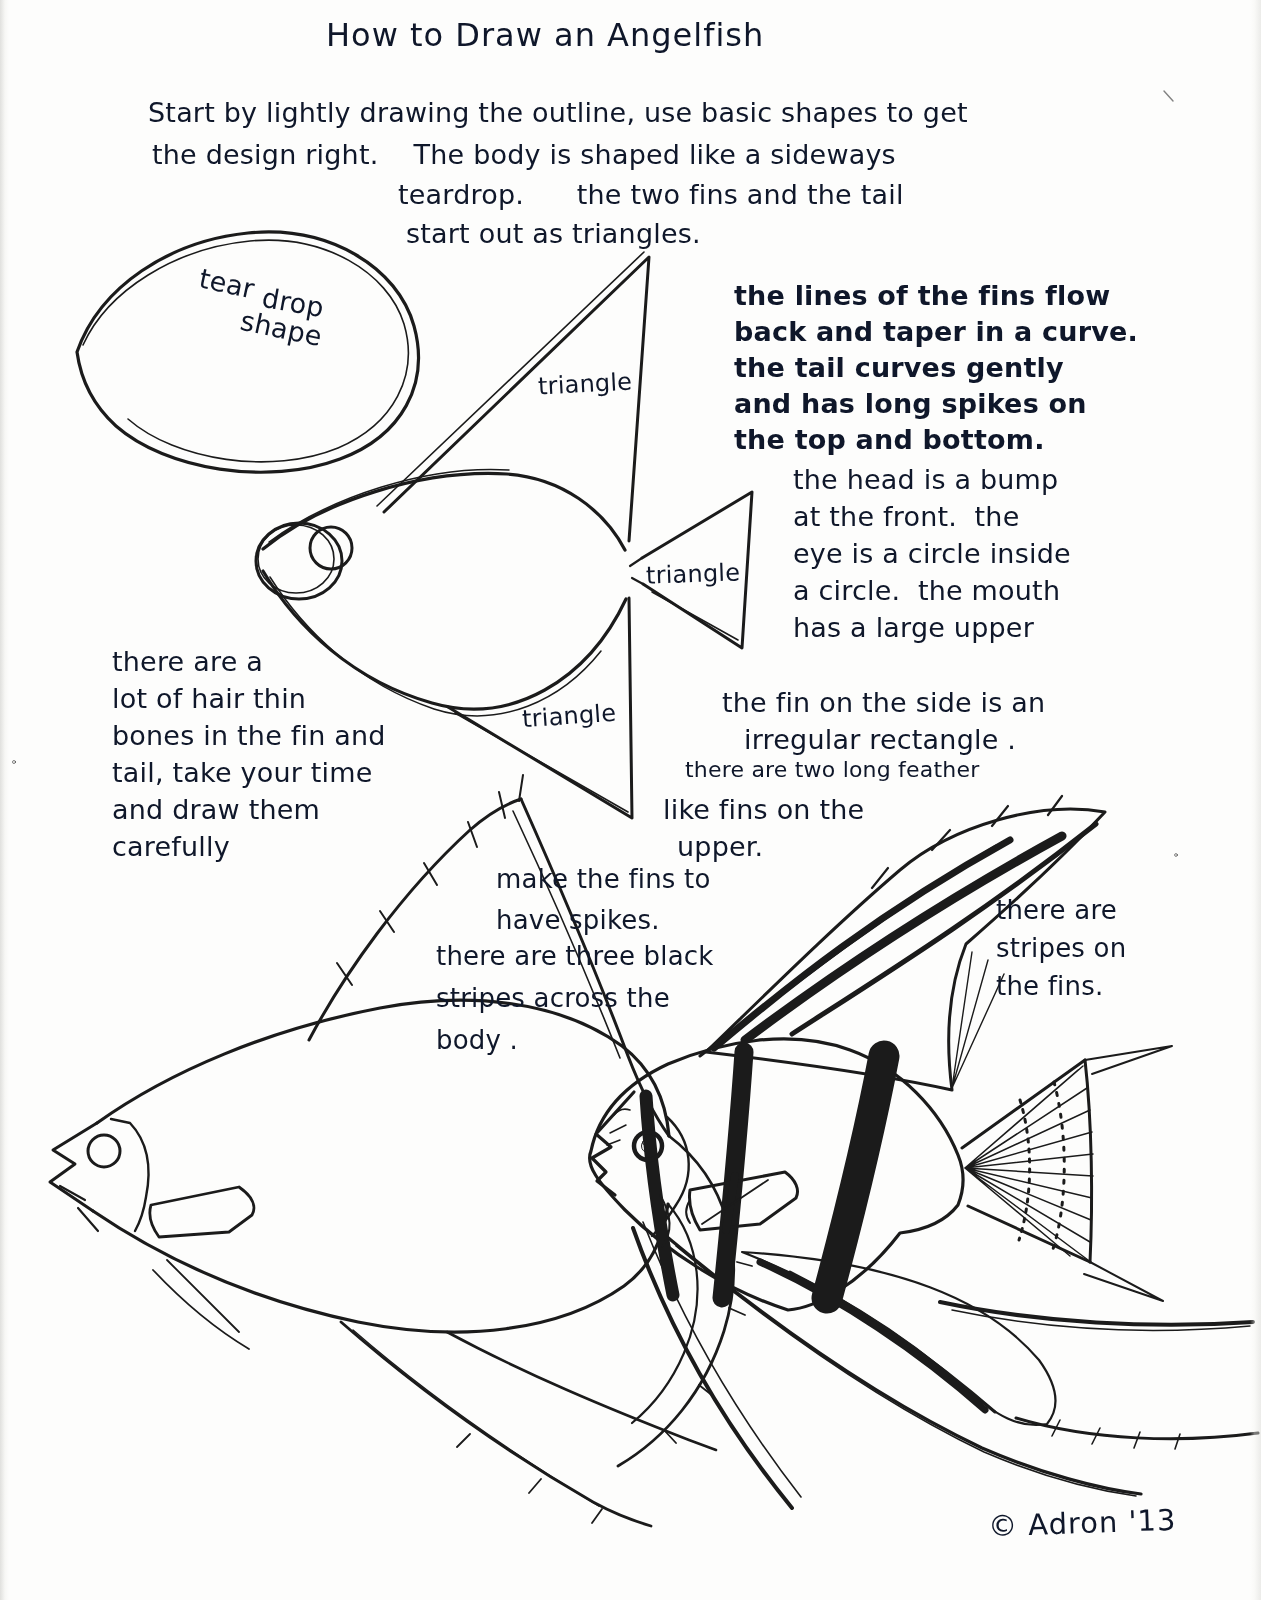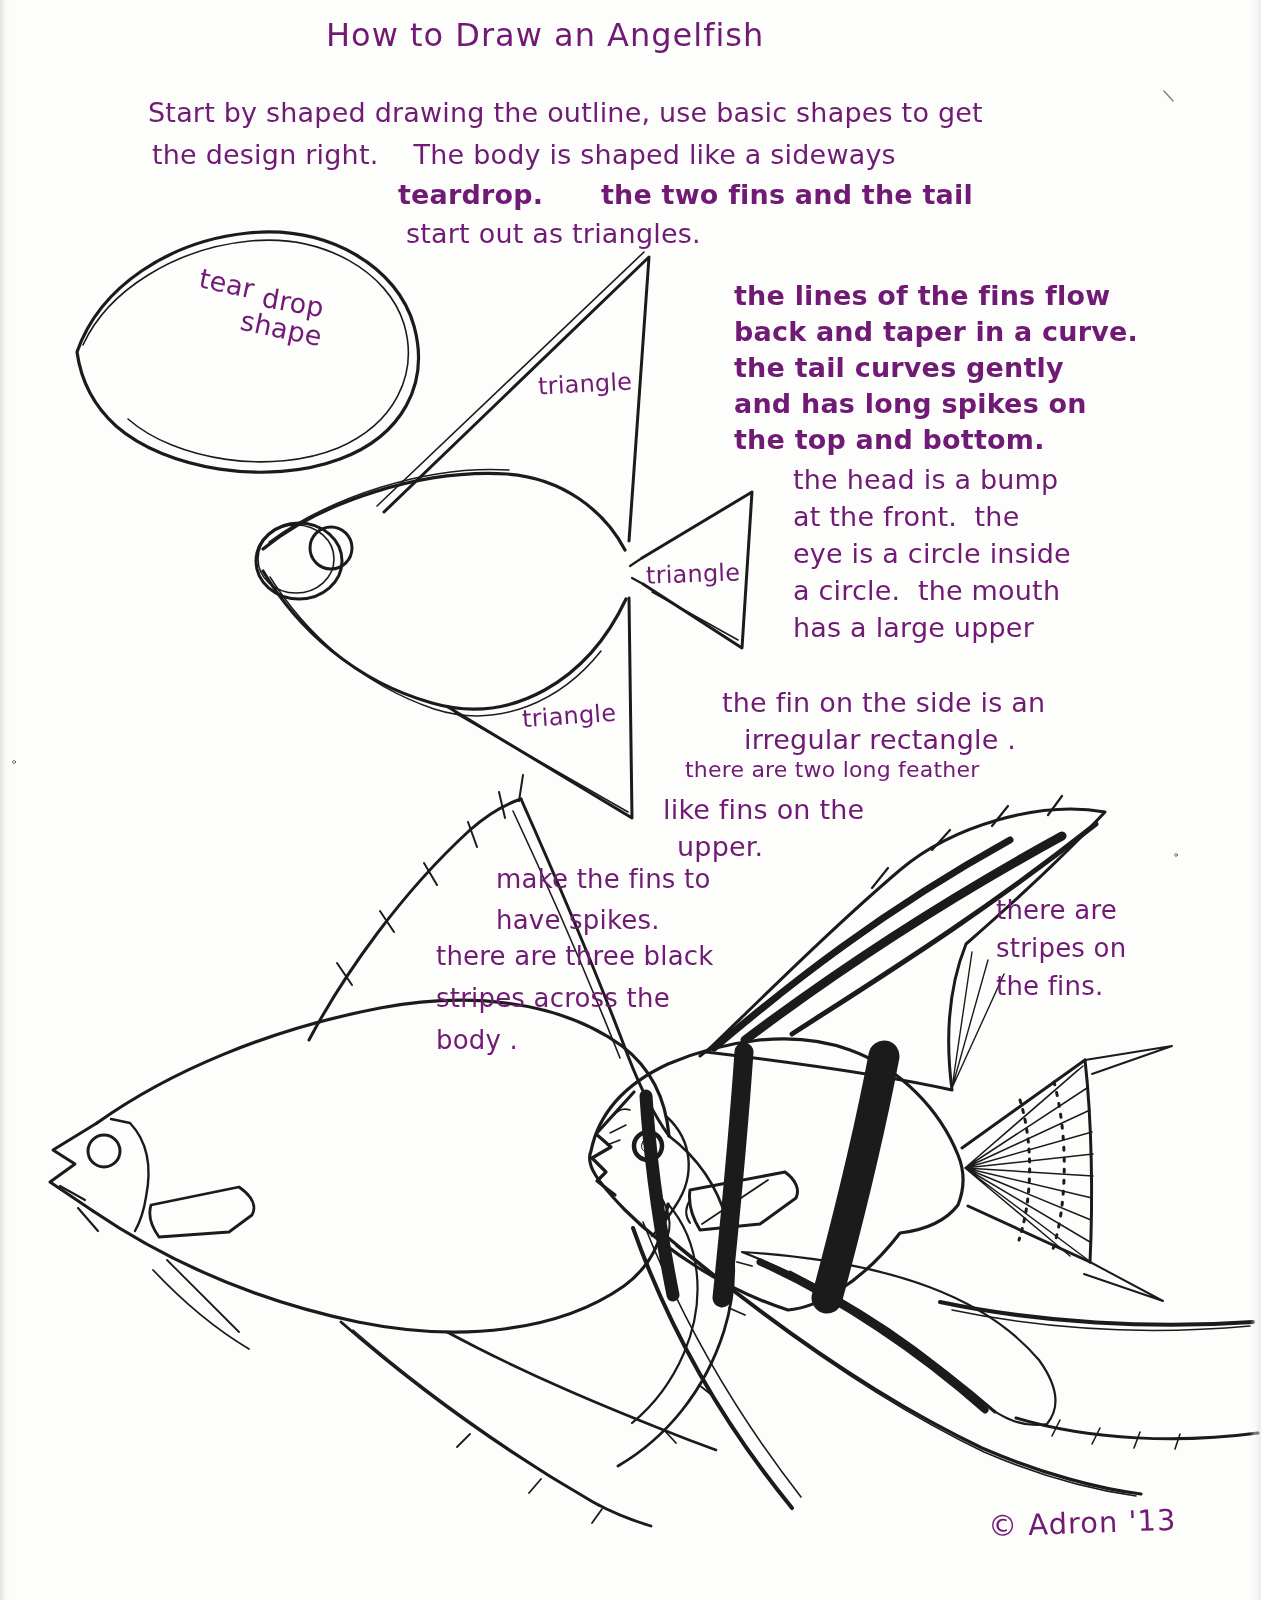--- a/index.html
+++ b/index.html
@@ -1,19 +1,19 @@
 <!DOCTYPE html>
 <html><head>
 <meta charset="utf-8">
 <style>
   html,body { margin:0; padding:0; background:#e8e8e6; }
   .page {
     position:relative; width:1261px; height:1600px; margin:0 auto;
     background:#fdfdfc; overflow:hidden;
-    font-family:"DejaVu Sans", sans-serif; color:#701a75;
+    font-family:"DejaVu Sans", sans-serif; color:#0f172a;
   }
   .art { position:absolute; left:0; top:0; z-index:1; pointer-events:none; }
   .art path, .art circle, .art ellipse {
     stroke:#1b1b1b; fill:none; stroke-linecap:round; stroke-linejoin:round;
   }
   .hw { position:absolute; z-index:2; white-space:pre-wrap; letter-spacing:0.2px; }
   .edge { position:absolute; top:0; height:100%; z-index:3; pointer-events:none; }
   .edge.left  { left:0;  width:9px;  background:linear-gradient(90deg,#c9c9c5,#f2f2ef 55%,rgba(255,255,255,0)); opacity:.55; }
   .edge.right { right:0; width:11px; background:linear-gradient(270deg,#d6d6d2,#f5f5f2 60%,rgba(255,255,255,0)); opacity:.45; }
 </style>
@@ -139,23 +139,23 @@
         <path d="M610 1133 L626 1125 M607 1145 L620 1140 M614 1115 C618 1110 624 1108 630 1110" stroke-width="1.5"></path>
         <circle cx="648" cy="1146" r="14" fill="#fdfdfc" stroke-width="4.5"></circle>
         <circle cx="648" cy="1146" r="6.5" fill="#161616" stroke="none"></circle>
         <circle cx="644.5" cy="1142.5" r="2" fill="#fdfdfc" stroke="none"></circle>
       </g>
     </g>
   </svg>
 
   <div class="hw" style="left:326px; top:16px; font-size:32px; letter-spacing:1px;">How to Draw an Angelfish</div>
 
-  <div class="hw" style="left:148px; top:97px; font-size:27px;">Start by shaped drawing the outline, use basic shapes to get</div>
+  <div class="hw" style="left:148px; top:97px; font-size:27px;">Start by lightly drawing the outline, use basic shapes to get</div>
   <div class="hw" style="left:152px; top:139px; font-size:27px;">the design right.    The body is shaped like a sideways</div>
-  <div class="hw" style="left:398px; top:179px; font-size:27px;font-weight:bold;">teardrop.      the two fins and the tail</div>
+  <div class="hw" style="left:398px; top:179px; font-size:27px;">teardrop.      the two fins and the tail</div>
   <div class="hw" style="left:406px; top:218px; font-size:27px;">start out as triangles.</div>
 
   <div class="hw" style="left:199px; top:268px; font-size:27px; transform:rotate(12deg);">tear</div>
   <div class="hw" style="left:262px; top:287px; font-size:27px; transform:rotate(10deg);">drop</div>
   <div class="hw" style="left:240px; top:313px; font-size:27px; transform:rotate(12deg);">shape</div>
 
   <div class="hw" style="left:538px; top:370px; font-size:24px; transform:rotate(-3deg);">triangle</div>
   <div class="hw" style="left:646px; top:560px; font-size:24px; transform:rotate(-2deg);">triangle</div>
   <div class="hw" style="left:522px; top:702px; font-size:24px; transform:rotate(-4deg);">triangle</div>
 
@@ -170,20 +170,26 @@
 eye is a circle inside
 a circle.  the mouth
 has a large upper</div>
 
   <div class="hw" style="left:722px; top:687px; font-size:27px;">the fin on the side is an</div>
   <div class="hw" style="left:744px; top:724px; font-size:27px;">irregular rectangle .</div>
   <div class="hw" style="left:685px; top:757px; font-size:22px;">there are two long feather</div>
   <div class="hw" style="left:663px; top:794px; font-size:27px;">like fins on the</div>
   <div class="hw" style="left:677px; top:831px; font-size:27px;">upper.</div>
 
+  <div class="hw" style="left:112px; top:643px; font-size:27px; line-height:37px;">there are a
+lot of hair thin
+bones in the fin and
+tail, take your time
+and draw them
+carefully</div>
 
   <div class="hw" style="left:496px; top:859px; font-size:26px; line-height:41px;">make the fins to
 have spikes.</div>
 
   <div class="hw" style="left:436px; top:935px; font-size:26px; line-height:42px;">there are three black
 stripes across the
 body .</div>
 
   <div class="hw" style="left:996px; top:891px; font-size:26px; line-height:38px;">there are
 stripes on

